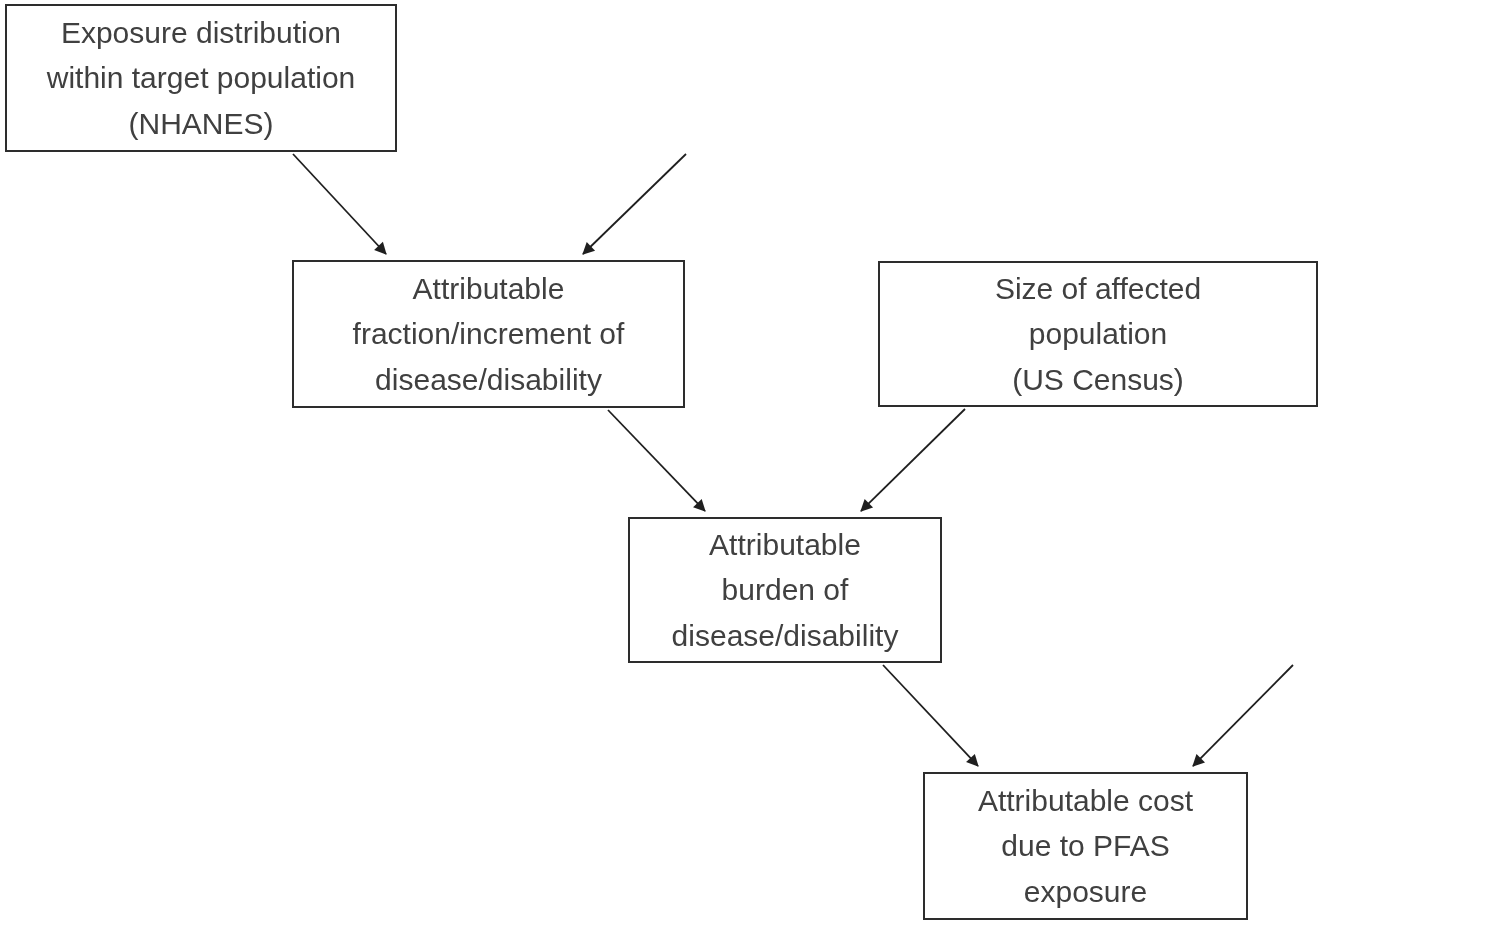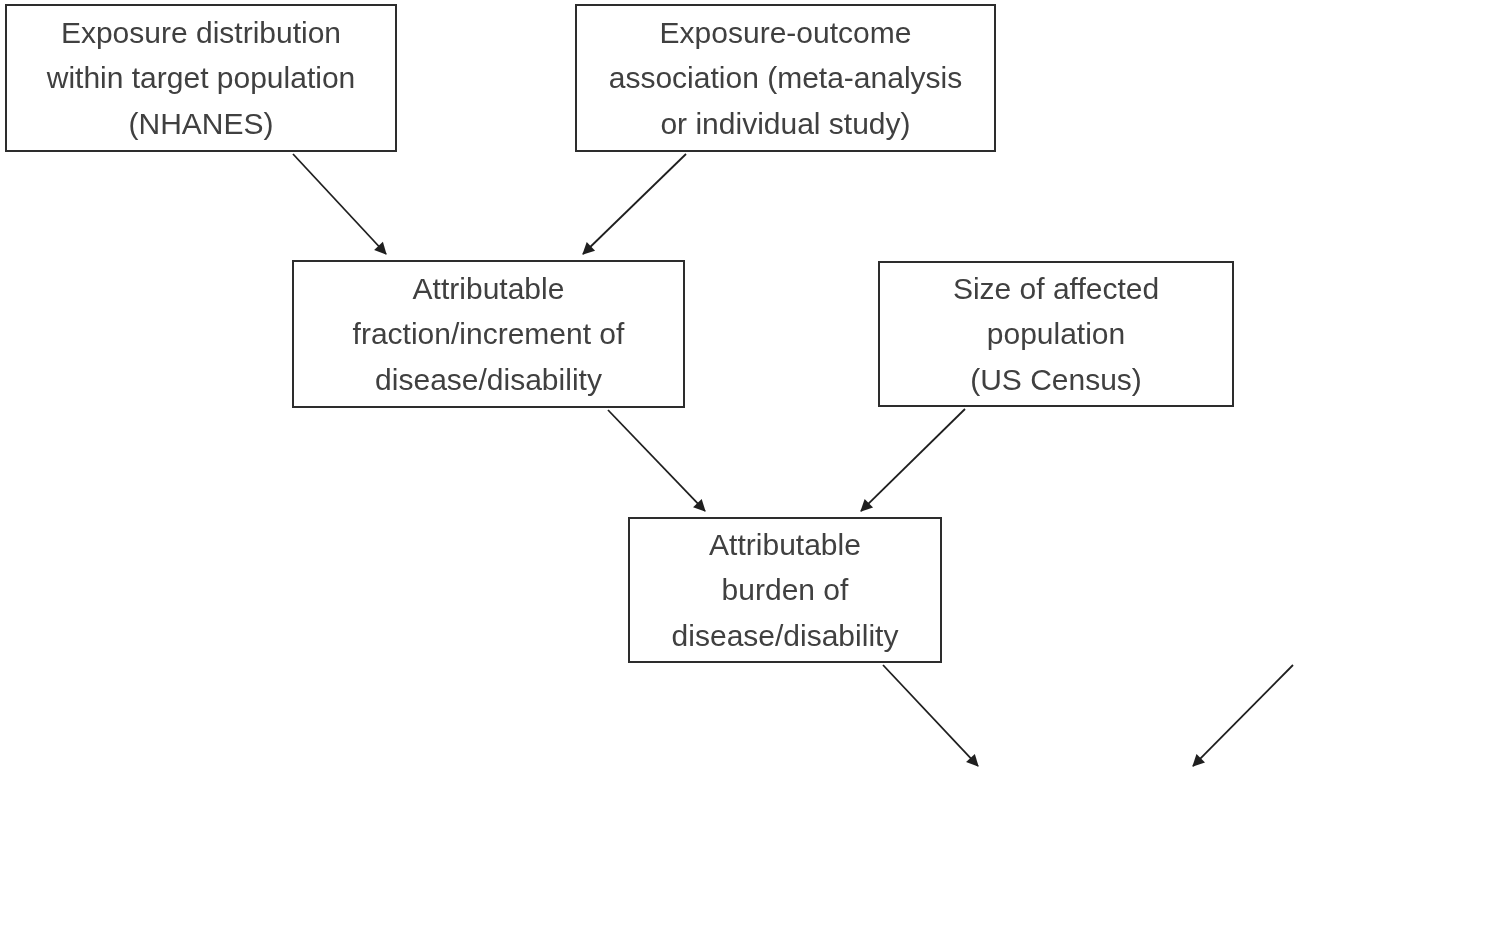--- a/index.html
+++ b/index.html
@@ -39,21 +39,21 @@
     font-size: 30px;
     line-height: 1.52;
     color: #404040;
     letter-spacing: 0px;
     padding: 0 6px;
   }
   
   #node-exposure-distribution { left: 5px;    top: 4px;   width: 392px; height: 148px; }
   #node-exposure-outcome      { left: 575px;  top: 4px;   width: 421px; height: 148px; }
   #node-attributable-fraction { left: 292px;  top: 260px; width: 393px; height: 148px; }
-  #node-affected-population   { left: 878px;  top: 261px; width: 356px; height: 146px; }
+  #node-affected-population   { left: 878px;  top: 261px; width: 440px; height: 146px; }
   #node-attributable-burden   { left: 628px;  top: 517px; width: 314px; height: 146px; }
   #node-cost-per-case         { left: 1207px; top: 516px; width: 283px; height: 147px; }
   #node-attributable-cost     { left: 923px;  top: 772px; width: 325px; height: 148px; }
 </style>
 </head>
 <body>
 
 <div class="canvas">
 
   <svg class="arrows" viewBox="0 0 1498 928" xmlns="http://www.w3.org/2000/svg" aria-hidden="true">
@@ -69,39 +69,39 @@
     <line x1="883" y1="665" x2="978" y2="766" stroke="#1f1f1f" stroke-width="1.8" marker-end="url(#arrowhead)"></line>
     <line x1="1293" y1="665" x2="1193" y2="766" stroke="#1f1f1f" stroke-width="1.8" marker-end="url(#arrowhead)"></line>
   </svg>
 
   <div class="node" id="node-exposure-distribution">
     <span class="node-label">Exposure distribution
 within target population
 (NHANES)</span>
   </div>
 
-  <div class="node" id="node-exposure-outcome">
-    <span class="node-label">Exposure-outcome
-association (meta-analysis
-or individual study)</span>
-  </div>
 
   <div class="node" id="node-attributable-fraction">
     <span class="node-label">Attributable
 fraction/increment of
 disease/disability</span>
   </div>
 
   <div class="node" id="node-affected-population">
     <span class="node-label">Size of affected
 population
 (US Census)</span>
   </div>
 
   <div class="node" id="node-attributable-burden">
     <span class="node-label">Attributable
 burden of
 disease/disability</span>
   </div>
 
 
+  <div class="node" id="node-attributable-cost">
+    <span class="node-label">Attributable cost
+due to PFAS
+exposure</span>
+  </div>
 
 </div>
 
 </body></html>

